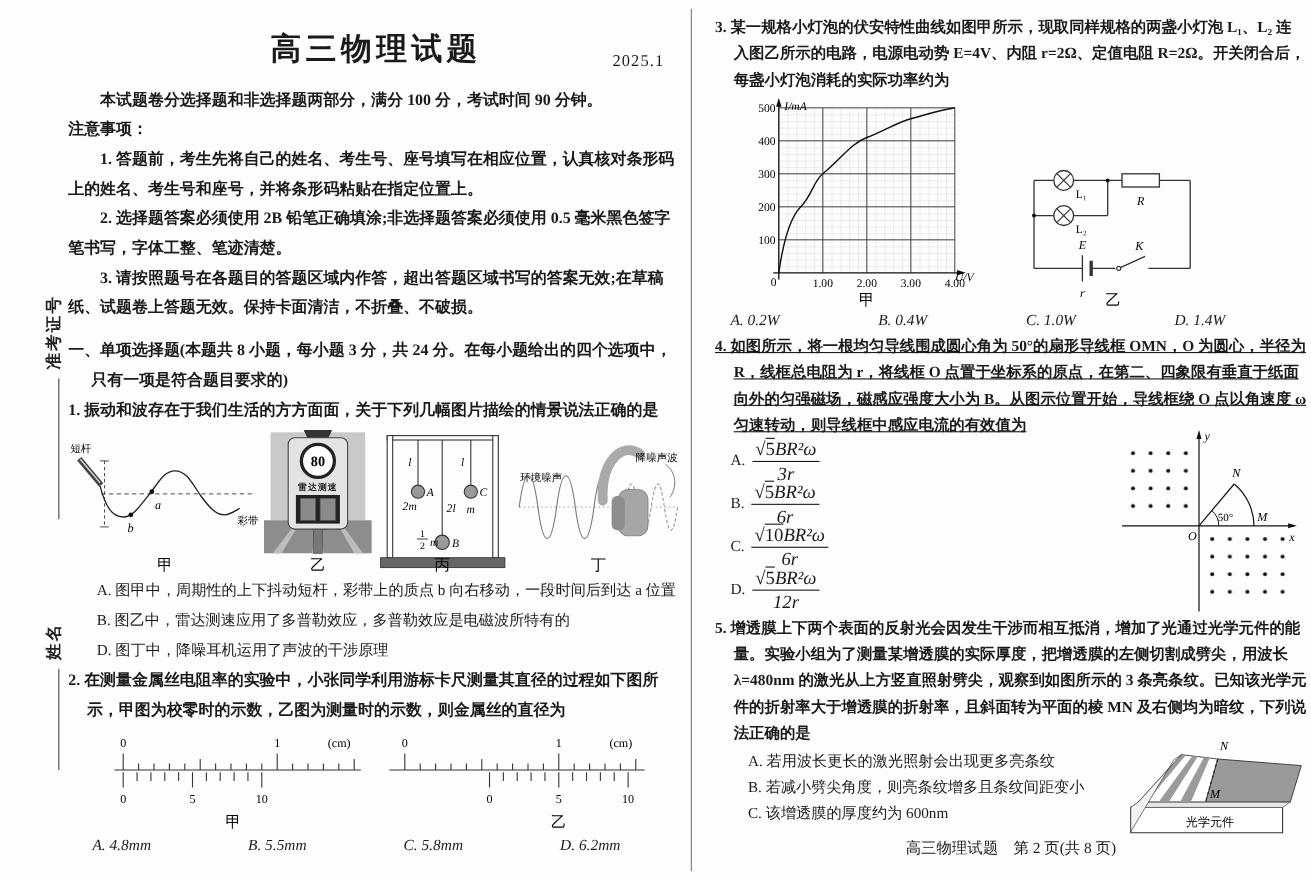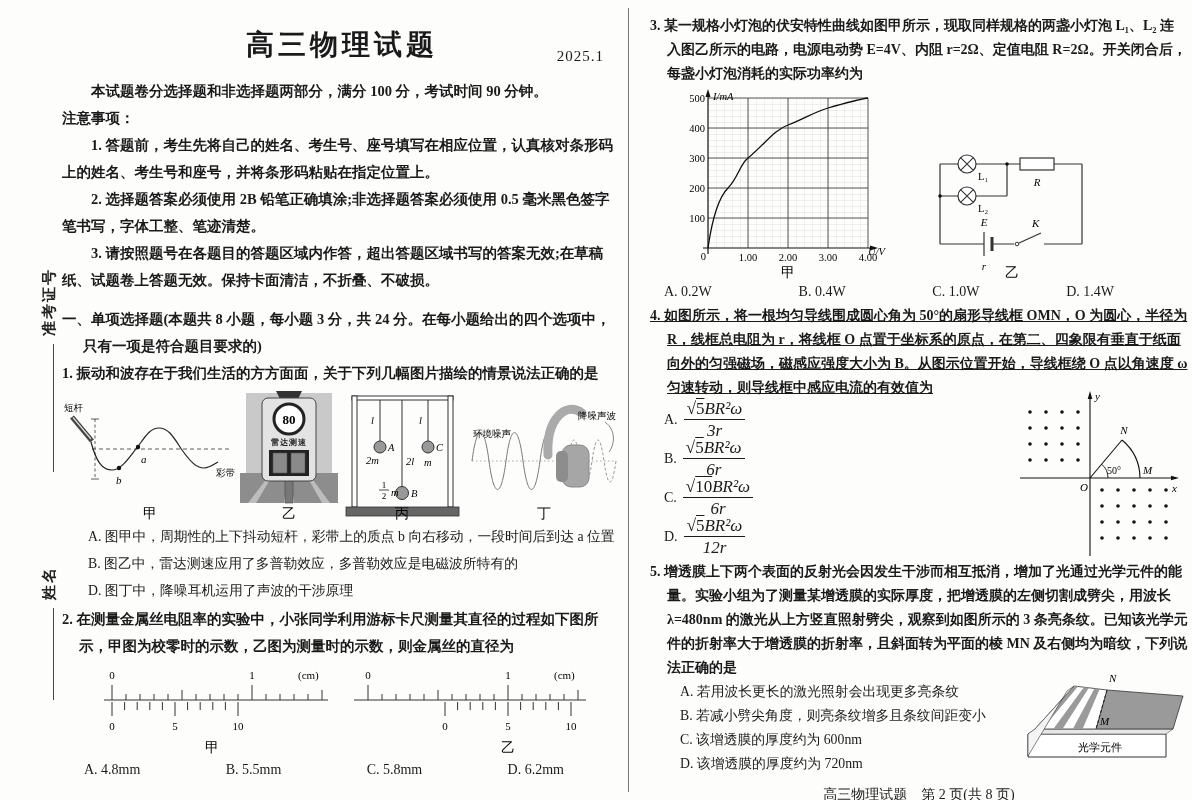--- a/index.html
+++ b/index.html
@@ -20,21 +20,21 @@
   .date{position:absolute;right:18px;top:22px;font-size:15px;font-weight:normal;letter-spacing:1px;}
   .p1t{font-size:14.5px;line-height:27px;margin:0;}
   .p2t{font-size:14px;line-height:24px;margin:0;}
   .bold{font-weight:bold;}
   .indent2{text-indent:2em;}
   .hang{padding-left:17px;text-indent:-17px;}
   .hang15{padding-left:21px;text-indent:-21px;}
   .intro{margin-top:14px;}
   .opt{margin:0 0 0 26px;font-size:13.8px;line-height:27px;}
   .opt2{margin-left:30px;font-size:13.8px;line-height:24px;}
-  .optrow{display:flex;justify-content:space-between;font-size:14px;}
+  .optrow{display:flex;justify-content:space-between;font-size:14px;font-style:italic;}
   .figrow{display:flex;align-items:flex-end;}
   .footer{text-align:center;font-size:14px;margin-top:6px;}
   i,.it{font-style:italic;}
   sub{font-size:9px;}
   
   .fracrow{display:flex;align-items:center;height:39px;font-size:14px;gap:6px;margin-left:14px;}
   .frac{display:inline-flex;flex-direction:column;align-items:center;line-height:1.15;font-size:17px;}
   .frac .num{padding:0 3px 0;border-bottom:1px solid #1a1a1a;}
   .frac .den{padding-top:1px;}
   .ovl{text-decoration:overline;}
@@ -307,21 +307,20 @@
         <text x="85" y="14" font-size="11" font-style="italic">y</text>
       </svg>
     </div>
 
     <p class="p2t bold hang" style="margin-top:4px;">5. 增透膜上下两个表面的反射光会因发生干涉而相互抵消，增加了光通过光学元件的能量。实验小组为了测量某增透膜的实际厚度，把增透膜的左侧切割成劈尖，用波长 λ=480nm 的激光从上方竖直照射劈尖，观察到如图所示的 3 条亮条纹。已知该光学元件的折射率大于增透膜的折射率，且斜面转为平面的棱 MN 及右侧均为暗纹，下列说法正确的是</p>
 
     <div style="position:relative;">
       <p class="p2t opt2">A. 若用波长更长的激光照射会出现更多亮条纹</p>
       <p class="p2t opt2">B. 若减小劈尖角度，则亮条纹增多且条纹间距变小</p>
       <p class="p2t opt2">C. 该增透膜的厚度约为 600nm</p>
-      <p class="p2t opt2">D. 该增透膜的厚度约为 720nm</p>
 
       <svg width="178" height="112" viewBox="0 0 178 112" style="position:absolute;right:2px;top:-28px;">
         <polygon points="20,82 158,82 158,105 20,105" fill="#fff" stroke="#333" stroke-width="1"></polygon>
         <polygon points="20,82 158,82 165,77 27,77" fill="#e6e6e6" stroke="#555" stroke-width="0.6"></polygon>
         <polygon points="88,77 165,77 175,44 99,38" fill="#9a9a9a" stroke="#333" stroke-width="0.8"></polygon>
         <polygon points="27,77 88,77 99,38 66,34" fill="#fff" stroke="#333" stroke-width="0.8"></polygon>
         <polygon points="27,77 34.3,77 70,34.5 66,34" fill="#9a9a9a"></polygon>
         <polygon points="45.3,77 54.5,77 80.9,35.8 75.9,35.2" fill="#9a9a9a"></polygon>
         <polygon points="64.8,77 74.6,77 91.7,37.1 86.5,36.5" fill="#9a9a9a"></polygon>
         <polygon points="20,82 27,77 66,34 59,39 20,104" fill="#f4f4f4" stroke="#333" stroke-width="0.6"></polygon>

